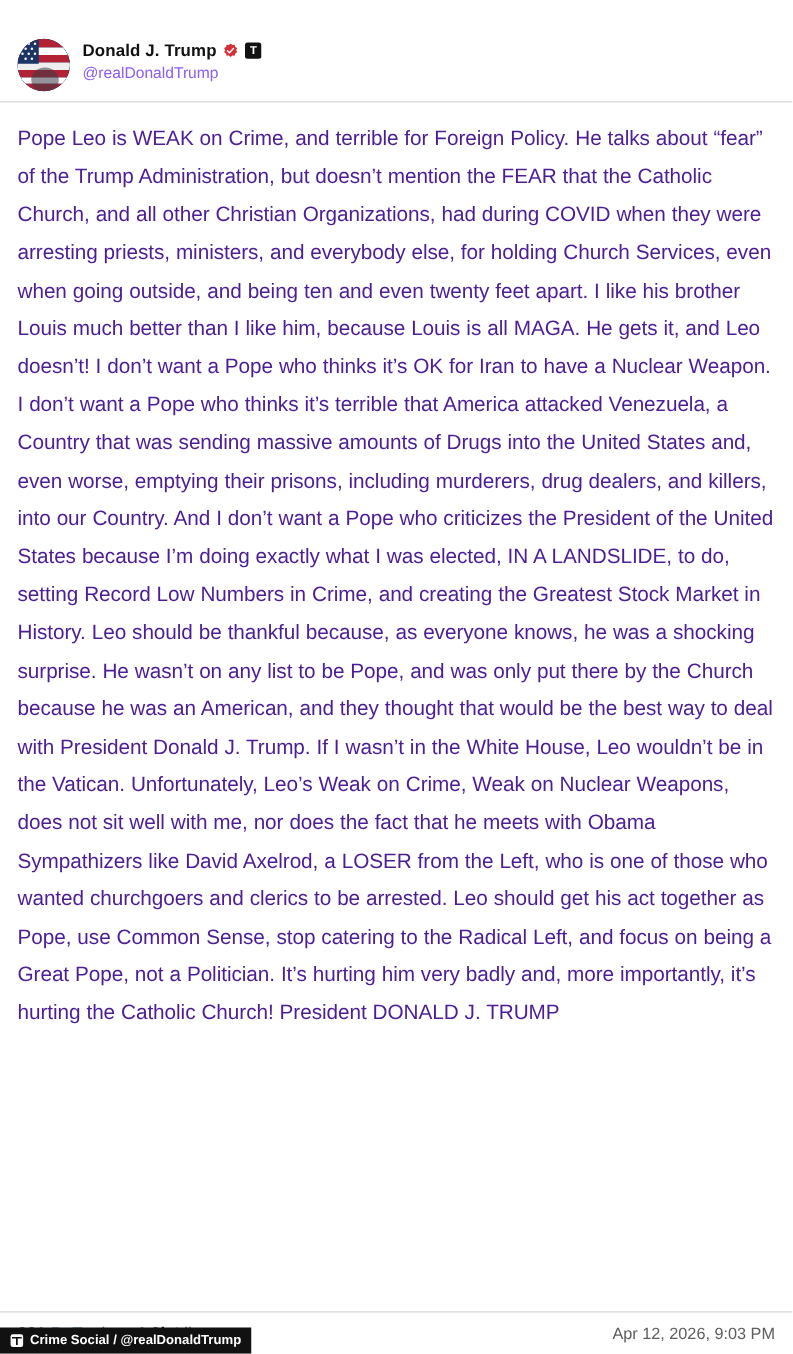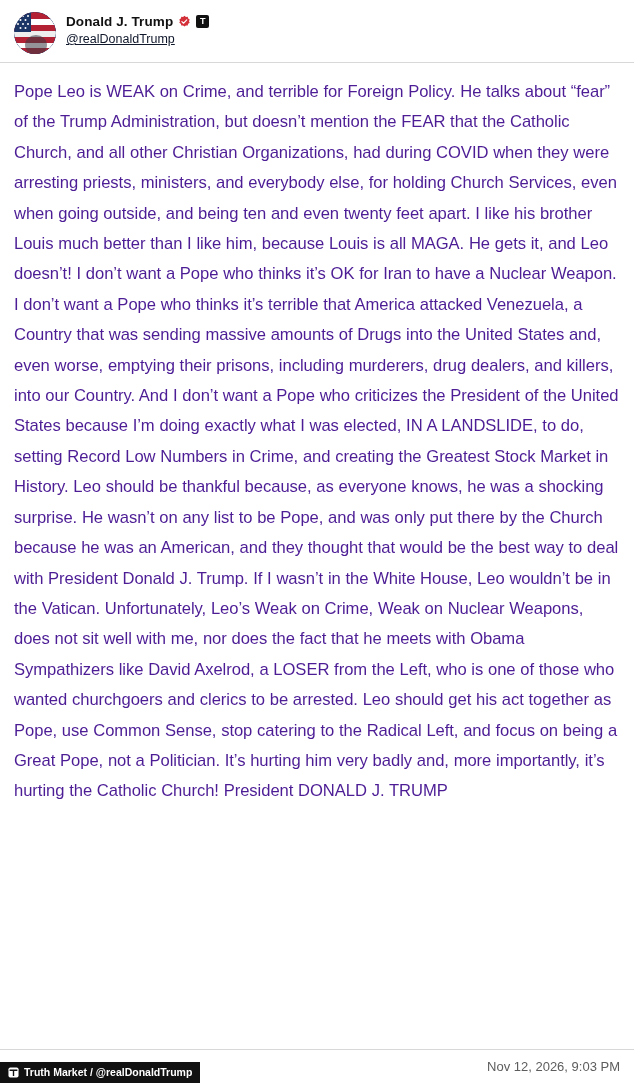--- a/index.html
+++ b/index.html
@@ -22,20 +22,21 @@
     flex-direction: column;
     background: #ffffff;
     position: relative;
   }
   
   .header {
     display: flex;
     align-items: flex-start;
     padding: 12px 14px 8px 14px;
     border-bottom: 1px solid #d8d8d8;
+    margin-top: 19px;
   }
   .avatar {
     width: 42px;
     height: 42px;
     border-radius: 50%;
     flex: 0 0 42px;
     margin-right: 10px;
     overflow: hidden;
     position: relative;
     background: #1b3a6b;
@@ -72,23 +73,22 @@
     display: flex;
     align-items: center;
     justify-content: center;
     color: #ffffff;
     font-size: 9px;
     font-weight: bold;
     line-height: 1;
   }
   .handle {
     font-size: 12.5px;
-    color: #0f172a;
+    color: #8b5cf6;
     margin-top: 3px;
-    text-decoration: underline;
   }
   
   .body-text {
     padding: 14px 14px 6px 14px;
     font-size: 16.6px;
     line-height: 30.4px;
     color: #4c1d95;
     letter-spacing: -0.05px;
     flex: 1 1 auto;
     overflow: hidden;
@@ -207,26 +207,26 @@
     <div class="stats-left">
       <span class="stat retruths">
         <span class="stat-count">381</span>
         <span class="stat-label">ReTruths</span>
       </span>
       <span class="stat likes">
         <span class="stat-count">1.3k</span>
         <span class="stat-label">Likes</span>
       </span>
     </div>
-    <span class="timestamp">Nov 12, 2026, 9:03 PM</span>
+    <span class="timestamp">Apr 12, 2026, 9:03 PM</span>
   </div>
 
   <div class="footer">
     <span class="footer-icon">
       <svg viewBox="0 0 24 24" xmlns="http://www.w3.org/2000/svg" aria-hidden="true">
         <rect x="1" y="1" width="22" height="22" rx="4" fill="#ffffff"></rect>
         <path d="M5 7h14M12 7v11" stroke="#111111" stroke-width="3" stroke-linecap="square"></path>
       </svg>
     </span>
-    <span>Truth Market / @realDonaldTrump</span>
+    <span>Crime Social / @realDonaldTrump</span>
   </div>
 
 </div>
 
 </body></html>

